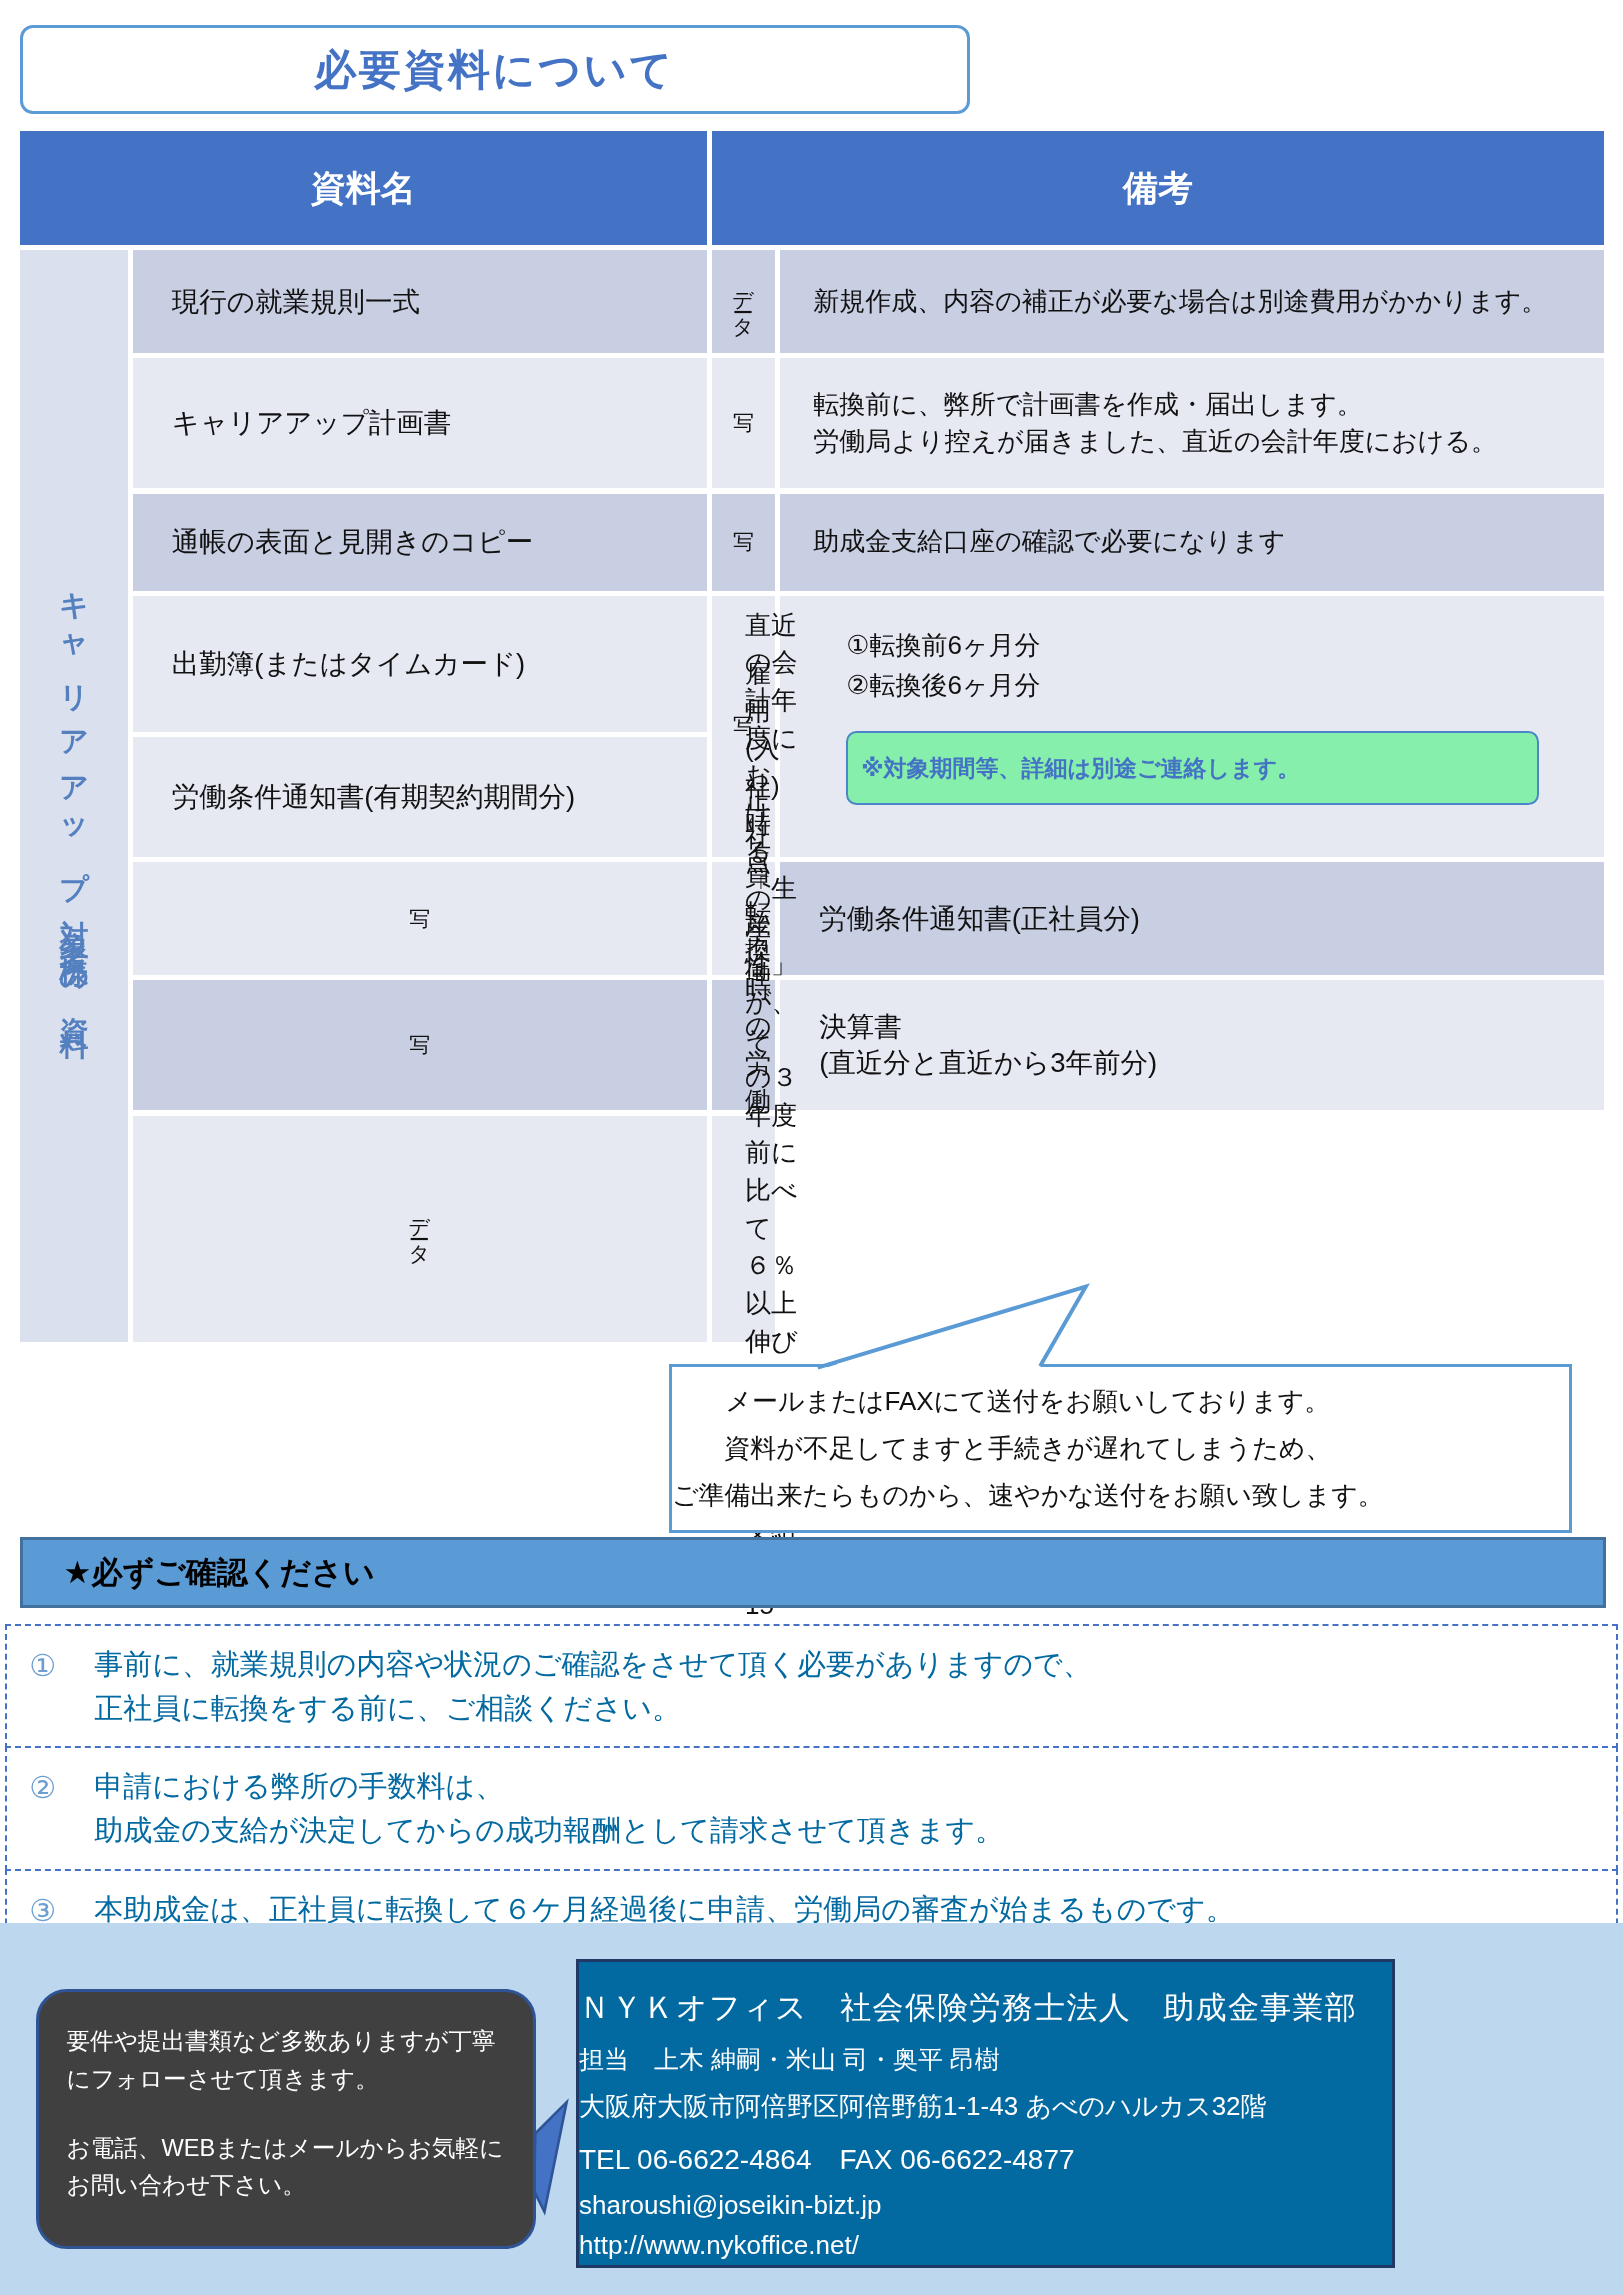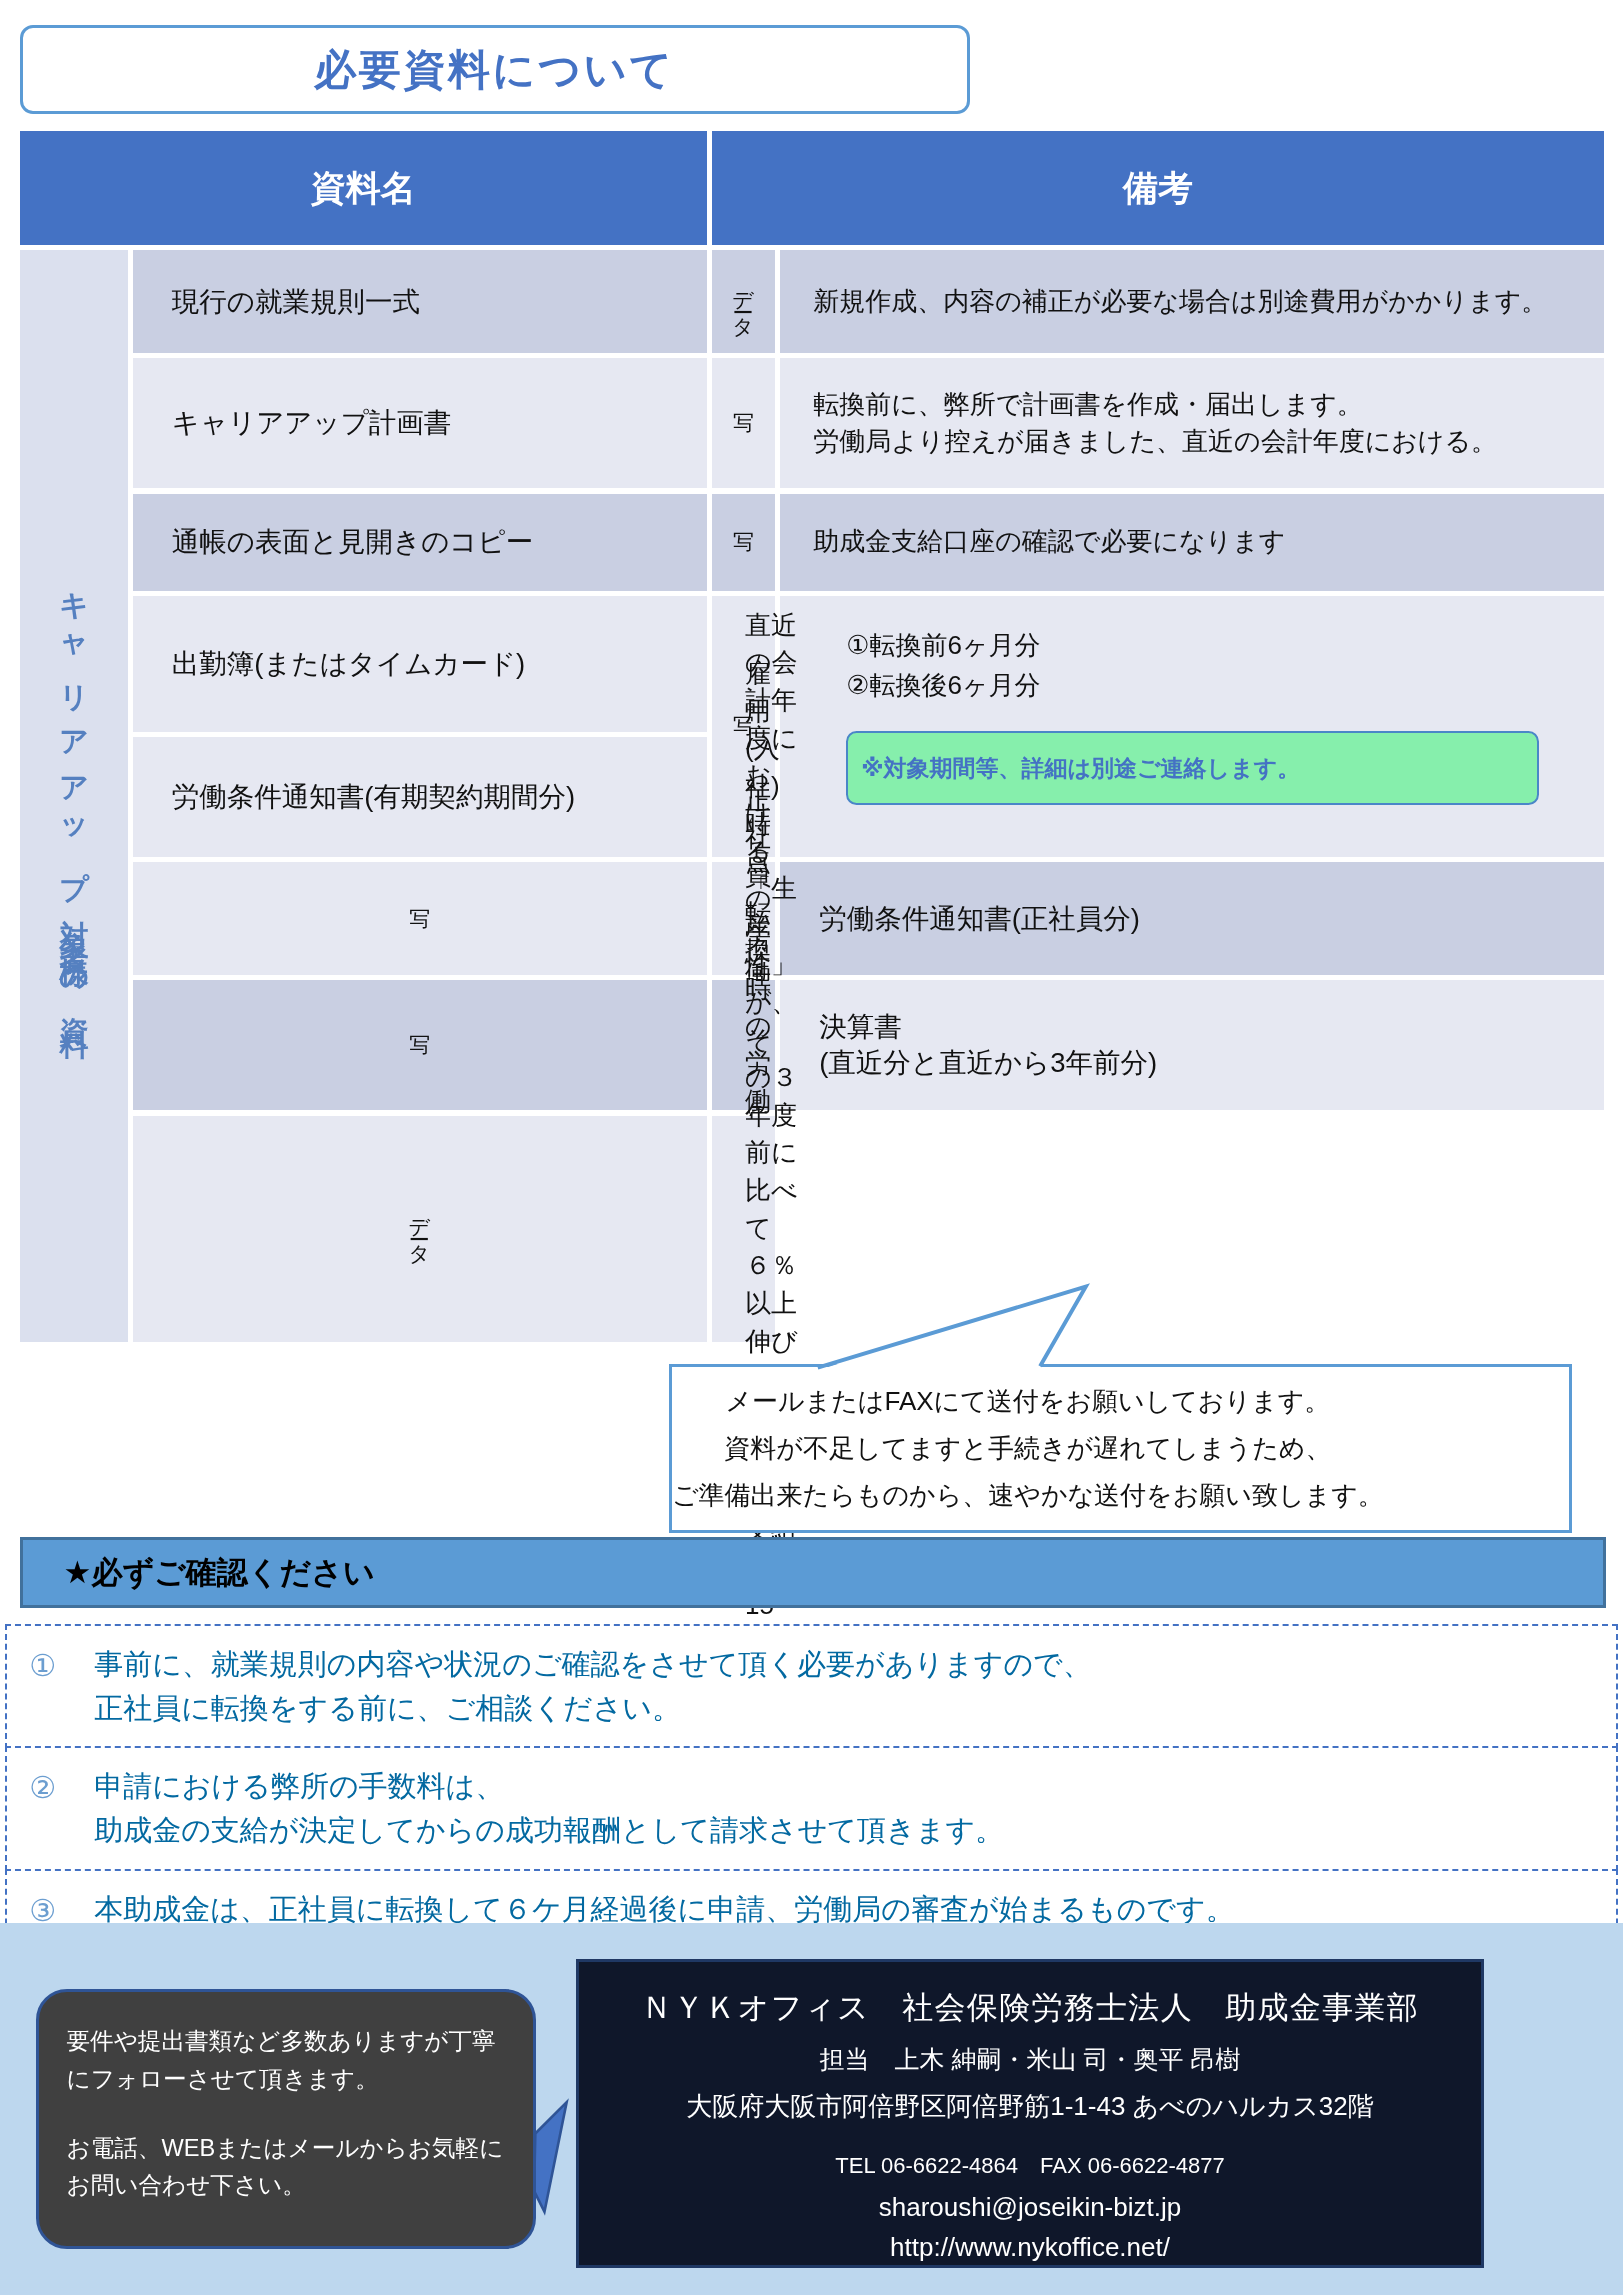--- a/index.html
+++ b/index.html
@@ -82,28 +82,28 @@
   .footer-band{position:absolute;left:0;top:1923px;width:1623px;height:372px;background:#bdd7ee;}
   .footer-bubble{
     position:absolute;left:36px;top:1989px;width:500px;height:260px;
     background:#404040;border:3.3px solid #2f5496;border-radius:31px;box-sizing:border-box;
     padding:31px 27.5px;color:#fff;z-index:2;
   }
   .footer-bubble p{margin:0;font-size:23.6px;line-height:1.6;}
   .footer-bubble p + p{margin-top:31px;}
   .bubble-tail{position:absolute;left:530px;top:2093px;z-index:1;}
   .contact-box{
-    position:absolute;left:576px;top:1959px;width:908px;height:309px;
-    background:#0f172a;border:3.9px solid #1f3864;box-sizing:border-box;
-    color:#fff;text-align:center;z-index:2;
+    position:absolute;left:576px;top:1959px;width:819px;height:309px;
+    background:#0369a1;border:3.9px solid #1f3864;box-sizing:border-box;
+    color:#fff;text-align:left;z-index:2;
   }
   .contact-box .org{font-size:31px;margin-top:25px;letter-spacing:1.3px;}
   .contact-box .staff{font-size:25px;margin-top:14.4px;}
   .contact-box .address{font-size:26px;margin-top:13px;}
-  .contact-box .telfax{font-size:22px;margin-top:27px;}
+  .contact-box .telfax{font-size:28px;margin-top:17px;}
   .contact-box .email{font-size:26px;margin-top:10.5px;}
   .contact-box .url{font-size:26px;margin-top:9.2px;}
 </style>
 </head>
 <body>
 
 <div id="page">
 
   <div class="title-box">
     <h1>必要資料について</h1>

